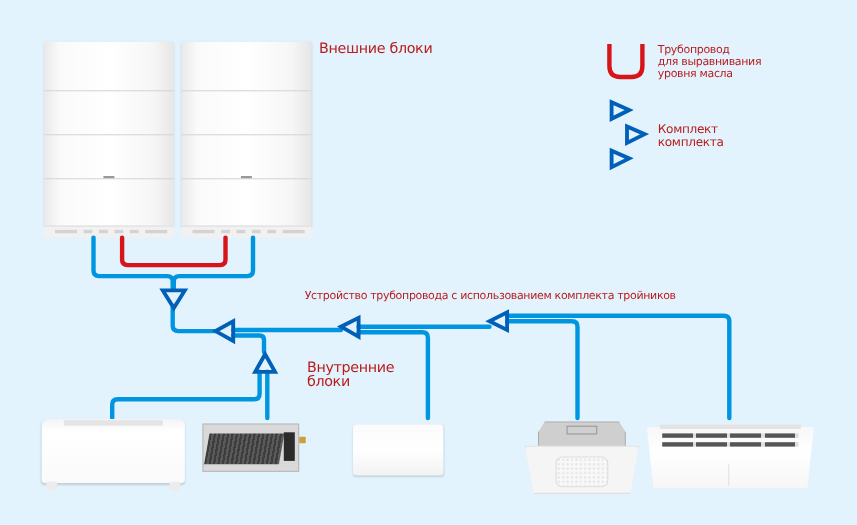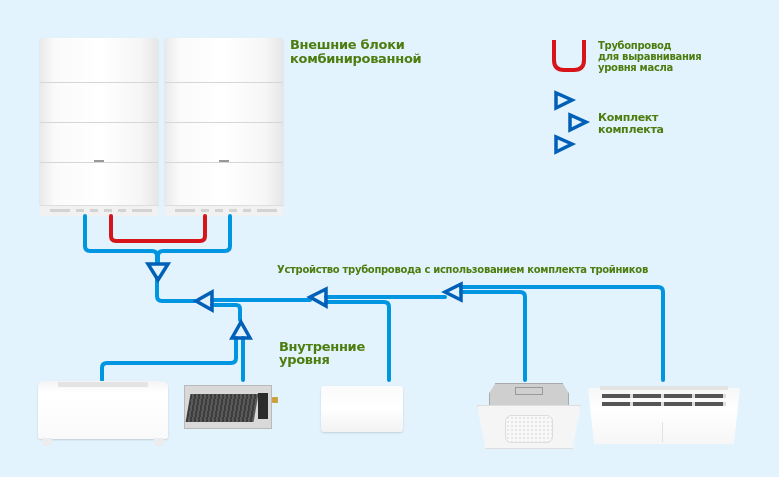--- a/index.html
+++ b/index.html
@@ -1,18 +1,18 @@
 <!DOCTYPE html>
 <html><head>
 <meta charset="utf-8">
 <style>
   html, body { margin:0; padding:0; }
   body { width:779px; height:477px; background:#e2f3fd; position:relative; overflow:hidden; font-family:"DejaVu Sans", sans-serif; }
   .abs { position:absolute; }
-  .lbl { font-weight:bold; color:#4d7c0f; line-height:1.1; letter-spacing:-0.3px; }
+  .lbl { font-weight:normal; color:#b91c1c; line-height:1.1; letter-spacing:-0.3px; }
   svg.pipes { position:absolute; left:0; top:0; }
   
   .odu { width:118px; height:168px; background:linear-gradient(90deg,#e9e9e9 0%,#fafafa 12%,#ffffff 50%,#f6f6f6 85%,#e6e6e6 100%); border-radius:2px; box-shadow:0 1px 2px rgba(0,0,0,0.12); }
   .odu .band { position:absolute; left:0; right:0; height:1px; background:#d6d6d6; }
   .odu .base { position:absolute; left:0; right:0; bottom:-10px; height:10px; background:#f1f1f1; border-top:1px solid #ddd; }
   .odu .base i { position:absolute; top:3px; height:3px; background:#d3d3d3; }
   .odu .logo { position:absolute; left:54px; top:122px; width:10px; height:2px; background:#999; }
   
   .iu { position:absolute; }
 </style>
@@ -78,39 +78,38 @@
 
     <polygon points="556,93 556,108 572,100"></polygon>
     <polygon points="570,115 570,130 586,122"></polygon>
     <polygon points="556,137 556,152 572,144"></polygon>
   </g>
   <path d="M554 40 V60 Q554 70 564 70 H574 Q584 70 584 60 V40" fill="none" stroke="#d7141a" stroke-width="4"></path>
 </svg>
 
 <div class="abs lbl" style="left:290px;top:38px;font-size:13px;">
   <div>Внешние блоки</div>
-  <div>комбинированной</div>
 </div>
 
 <div class="abs lbl" style="left:598px;top:40px;font-size:10px;">
   <div>Трубопровод</div>
   <div>для выравнивания</div>
   <div>уровня масла</div>
 </div>
 
 <div class="abs lbl" style="left:598px;top:112px;font-size:11px;">
   <div>Комплект</div>
   <div>комплекта</div>
 </div>
 
 <div class="abs lbl" style="left:277px;top:264px;font-size:10px;white-space:nowrap;">Устройство трубопровода с использованием комплекта тройников</div>
 
-<div class="abs lbl" style="left:279px;top:328px;font-size:13px;line-height:1.0;margin-top:12px;">
+<div class="abs lbl" style="left:279px;top:328px;font-size:13px;line-height:1.0;">
   <div>Внутренние</div>
-  <div>уровня</div>
+  <div>блоки</div>
 </div>
 
 <div class="iu" style="left:38px;top:381px;width:130px;height:66px;">
   <div style="position:absolute;left:0;top:0;width:130px;height:58px;background:linear-gradient(#f4f4f4,#ffffff 20%,#fafafa);border-radius:6px 6px 3px 3px;box-shadow:0 1px 2px rgba(0,0,0,0.15);"></div>
   <div style="position:absolute;left:20px;top:1px;width:90px;height:5px;background:#e4e4e4;"></div>
   <div style="position:absolute;left:4px;top:57px;width:10px;height:8px;background:#ececec;border-radius:0 0 3px 3px;"></div>
   <div style="position:absolute;left:116px;top:57px;width:10px;height:8px;background:#ececec;border-radius:0 0 3px 3px;"></div>
 </div>
 
 <div class="iu" style="left:184px;top:385px;width:96px;height:44px;">

